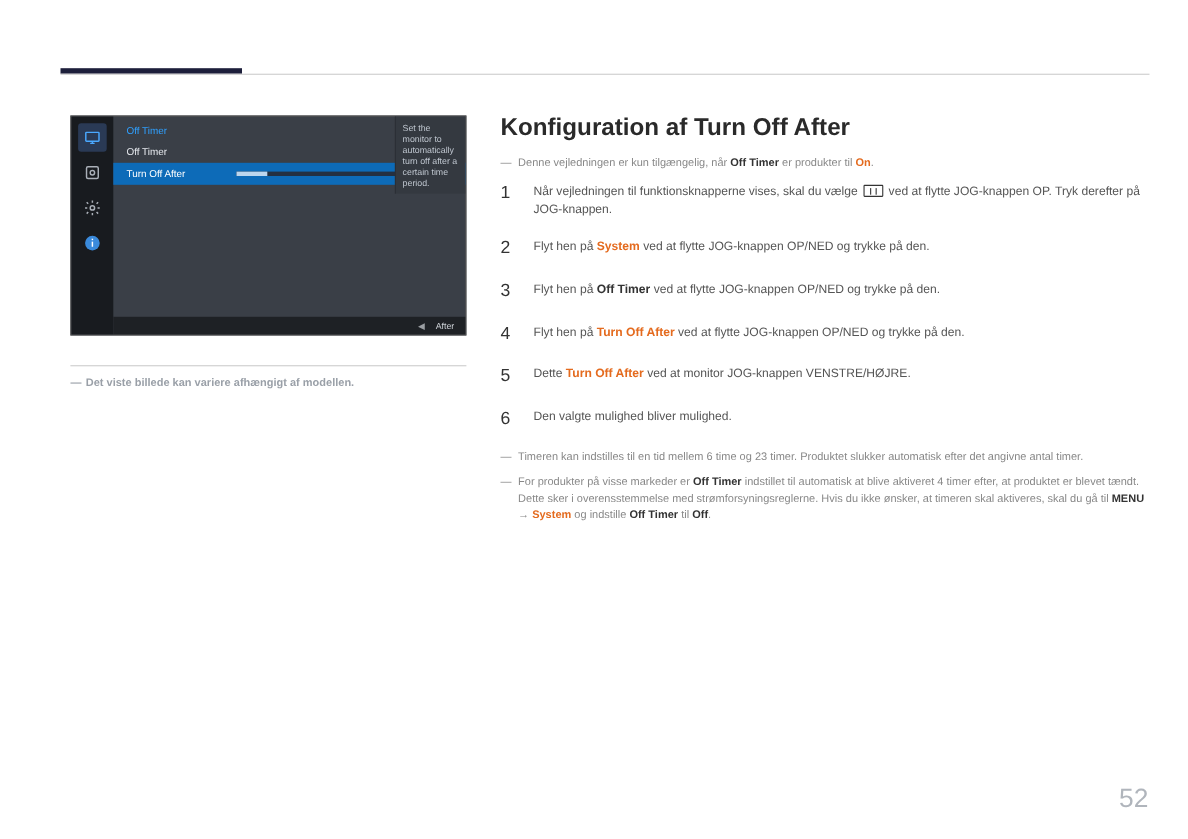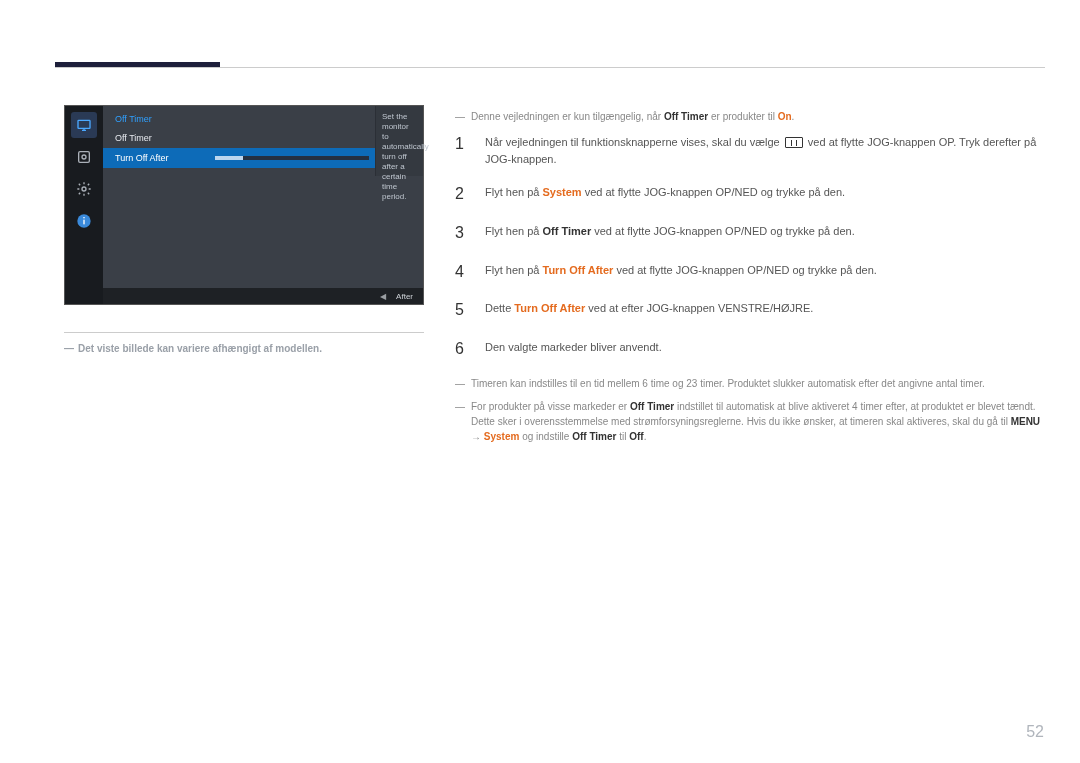--- a/index.html
+++ b/index.html
@@ -91,21 +91,21 @@
   .osd-row .slider-fill {
     position: absolute; left: 0; top: 0; bottom: 0;
     width: 18%;
     background: #bcd6ee;
   }
   .osd-row .val { min-width: 32px; text-align: right; }
   .osd-row .label { min-width: 90px; }
   .osd-hint {
     position: absolute;
     top: 0; right: 0;
-    width: 48px;
+    width: 64px;
     padding: 6px 6px;
     font-size: 8px;
     line-height: 1.25;
     color: #bfc6cf;
     border-left: 1px solid #2b2f36;
     height: 70px;
     background: #343940;
   }
   .osd-footer {
     position: absolute;
@@ -190,21 +190,21 @@
     width: 1.2px;
     background: #333;
   }
   .boxicon::before { left: 5px; }
   .boxicon::after { left: 10px; }
   .arrow-sym { font-family: Arial, sans-serif; }
   .pagenum {
     position: absolute;
     bottom: 22px;
     right: 36px;
-    font-size: 16px;
+    font-size: 24px;
     color: #b0b5bc;
     font-weight: 300;
   }
 </style>
 </head>
 <body>
 
 <div class="header-accent"></div>
 <div class="header-line"></div>
 
@@ -255,20 +255,21 @@
     <span class="arrow">◀</span>
     <span>After</span>
   </div>
 </div>
 
 <div class="caption">
   <span class="dash">―</span><span>Det viste billede kan variere afhængigt af modellen.</span>
 </div>
 
 <div class="main">
+  <div class="h1">Konfiguration af Turn Off After</div>
 
   <div class="note">
     <span class="dash">―</span>
     <span class="body">
       <span>Denne vejledningen er kun tilgængelig, når </span><span class="bold">Off Timer</span><span> er produkter til </span><span class="orange">On</span><span>.</span>
     </span>
   </div>
 
   <div class="steps">
     <div class="step">
@@ -291,27 +292,27 @@
     </div>
     <div class="step">
       <div class="num">4</div>
       <div class="body">
         <span>Flyt hen på </span><span class="orange">Turn Off After</span><span> ved at flytte JOG-knappen OP/NED og trykke på den.</span>
       </div>
     </div>
     <div class="step">
       <div class="num">5</div>
       <div class="body">
-        <span>Dette </span><span class="orange">Turn Off After</span><span> ved at efter JOG-knappen VENSTRE/HØJRE.</span>
+        <span>Dette </span><span class="orange">Turn Off After</span><span> ved at monitor JOG-knappen VENSTRE/HØJRE.</span>
       </div>
     </div>
     <div class="step">
       <div class="num">6</div>
       <div class="body">
-        <span>Den valgte markeder bliver anvendt.</span>
+        <span>Den valgte mulighed bliver mulighed.</span>
       </div>
     </div>
   </div>
 
   <div class="note">
     <span class="dash">―</span>
     <span class="body">Timeren kan indstilles til en tid mellem 6 time og 23 timer. Produktet slukker automatisk efter det angivne antal timer.</span>
   </div>
   <div class="note">
     <span class="dash">―</span>

